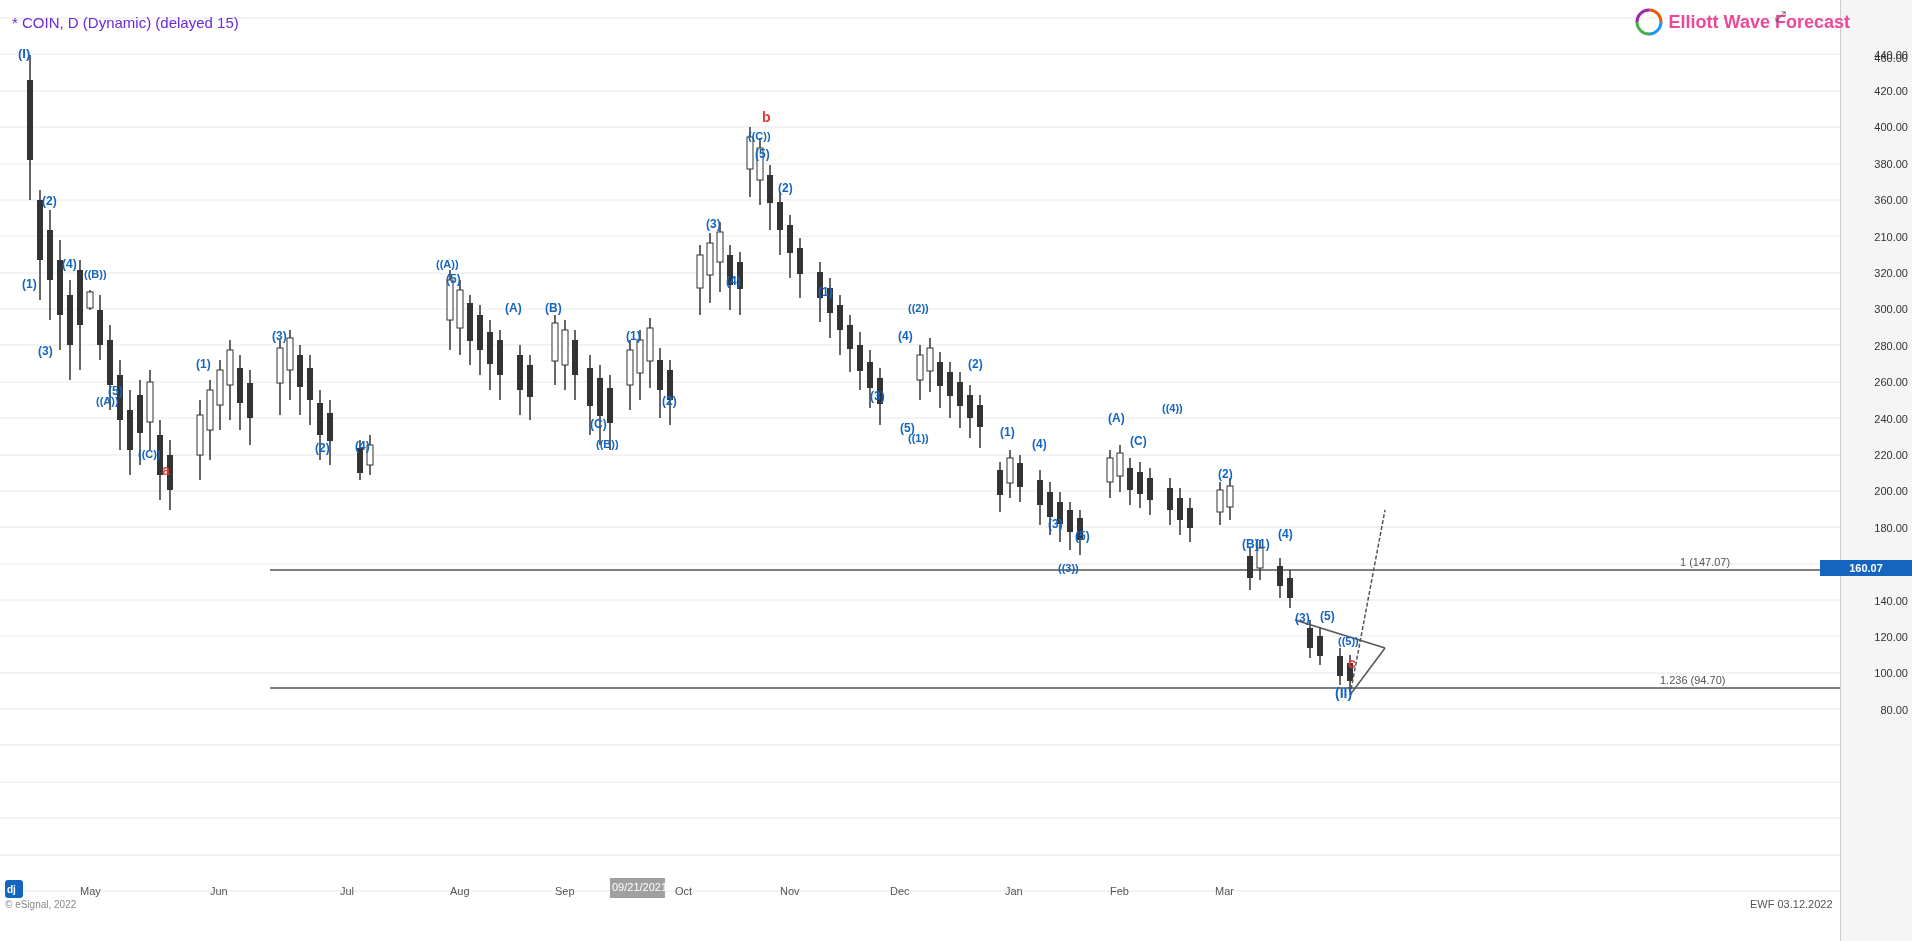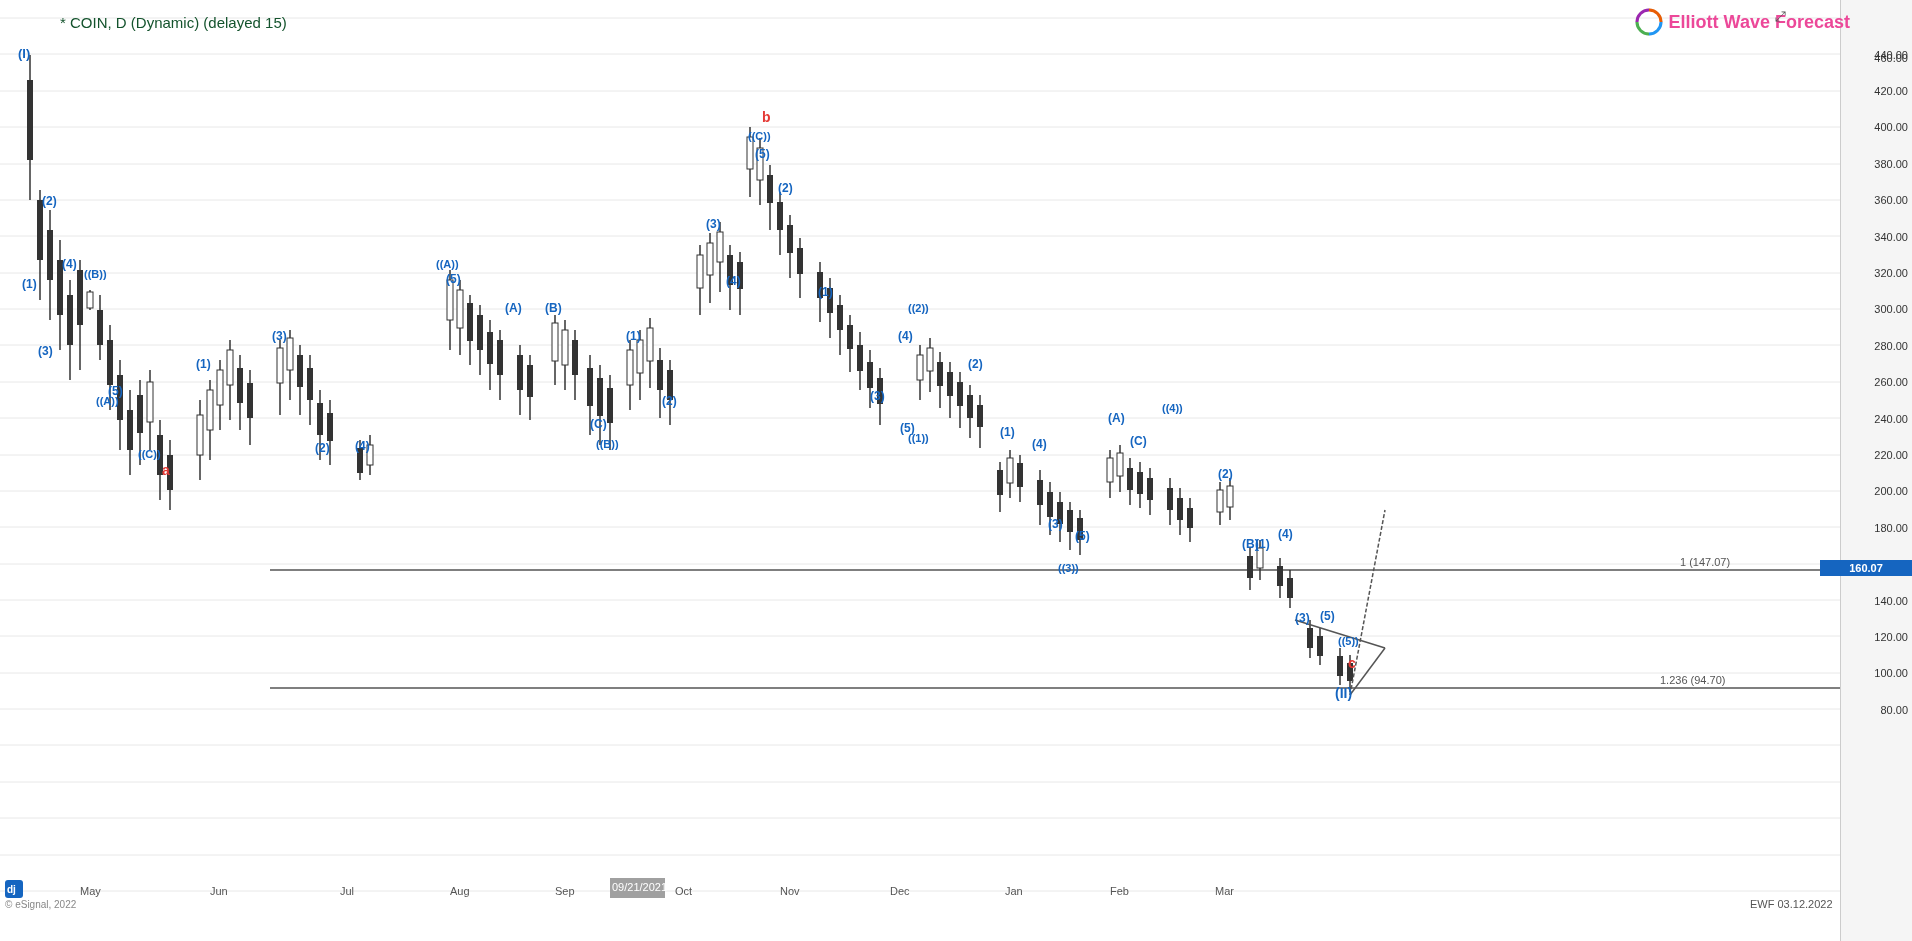--- a/index.html
+++ b/index.html
@@ -23,23 +23,22 @@
       align-items: center;
       padding: 8px 12px 4px 12px;
       position: absolute;
       top: 0;
       left: 0;
       right: 50px;
       z-index: 10;
     }
     #chart-title {
       font-size: 15px;
-      color: #14532d;
+      color: #6d28d9;
       font-weight: normal;
-      margin-left: 48px;
     }
     #brand-logo {
       display: flex;
       align-items: center;
       gap: 6px;
     }
     #brand-icon {
       width: 28px;
       height: 28px;
     }
@@ -571,21 +570,21 @@
     <text x="7" y="893" font-size="10" fill="white" font-weight="bold">dj</text>
   </svg>
 
   <div id="price-axis-labels" style="position:absolute;right:0;top:0;width:72px;height:910px;">
     <div class="price-label" style="top:2%;margin-top:40px;">460.00</div>
     <div class="price-label" style="top:6%;">440.00</div>
     <div class="price-label" style="top:10%;">420.00</div>
     <div class="price-label" style="top:14%;text-align:center;">400.00</div>
     <div class="price-label" style="top:18%;">380.00</div>
     <div class="price-label" style="top:22%;">360.00</div>
-    <div class="price-label" style="top:26%;">340.00</div>
+    <div class="price-label" style="top:26%;">210.00</div>
     <div class="price-label" style="top:30%;">320.00</div>
     <div class="price-label" style="top:34%;">300.00</div>
     <div class="price-label" style="top:38%;">280.00</div>
     <div class="price-label" style="top:42%;">260.00</div>
     <div class="price-label" style="top:46%;">240.00</div>
     <div class="price-label" style="top:50%;">220.00</div>
     <div class="price-label" style="top:54%;">200.00</div>
     <div class="price-label" style="top:58%;margin-left:18px;">180.00</div>
     <div class="price-label" style="top:62%;">160.00</div>
     <div class="price-label" style="top:66%;text-align:right;">140.00</div>

